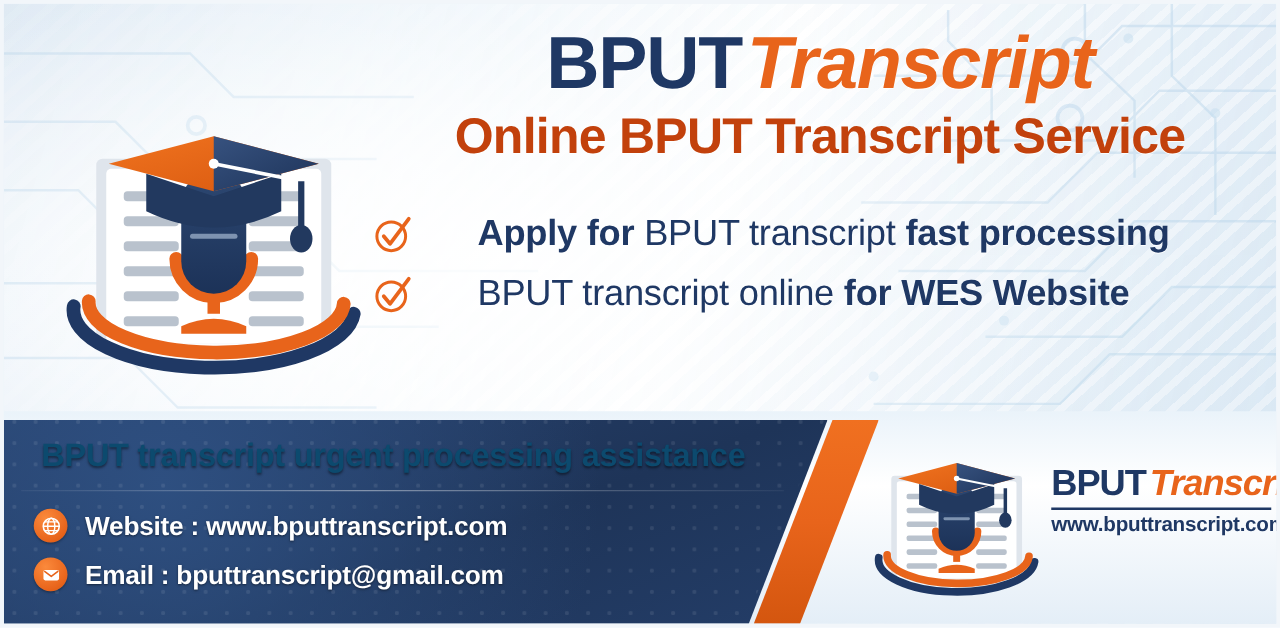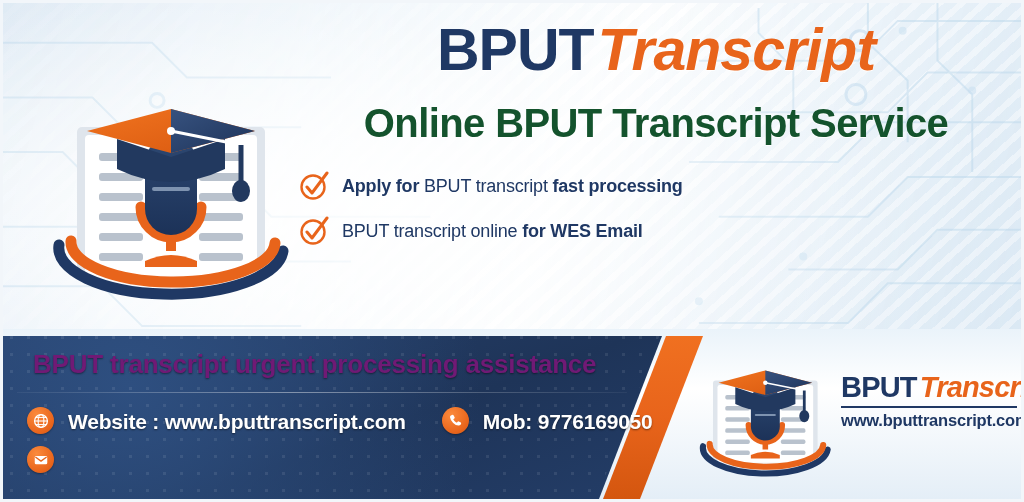--- a/index.html
+++ b/index.html
@@ -48,34 +48,35 @@
   .title-1{
     font-size:59px;line-height:1.0;font-weight:bold;
     color:#1f3864;letter-spacing:-1px;white-space:nowrap;
     text-shadow:0 1px 0 rgba(255,255,255,.9);
   }
   .title-1 .accent{
     color:#e8641b;font-style:italic;font-weight:bold;
     padding-left:4px;
   }
   .title-2{
-    margin-top:22px;
+    margin-top:8px;
     font-size:40px;line-height:1.05;font-weight:bold;
-    color:#14532d;letter-spacing:-.6px;white-space:nowrap;
+    color:#c2410c;letter-spacing:-.6px;white-space:nowrap;
     text-shadow:0 1px 0 rgba(255,255,255,.9);
   }
 
   
   .bullets{position:absolute;left:296px;top:168px;width:600px;}
   .bullet{display:flex;align-items:center;margin-bottom:15px;}
   .bullet .chk{width:30px;height:30px;flex:0 0 30px;margin-right:13px;}
   .bullet .txt{
-    font-size:18px;color:#1f3864;white-space:nowrap;
+    font-size:29px;color:#1f3864;white-space:nowrap;
     letter-spacing:-.2px;
     text-shadow:0 1px 0 rgba(255,255,255,.85);
+    margin-left:40px;
   }
   .bullet .txt b{font-weight:bold;}
 
   
   .footer{position:absolute;left:0;bottom:0;width:1024px;height:170px;}
   .footer-bg{
     position:absolute;inset:0;
     background:linear-gradient(180deg,#eaf3fa 0%, #ffffff 35%, #e4eef7 100%);
   }
   .navy-panel{
@@ -91,21 +92,21 @@
     background-size:17px 17px;
     clip-path:polygon(0 0, 659px 0, 596px 163px, 0 163px);
   }
   .orange-slant{
     position:absolute;left:0;top:7px;width:700px;height:163px;
     background:linear-gradient(180deg,#f07020 0%, #e8641b 50%, #d4560f 100%);
     clip-path:polygon(663px 0, 700px 0, 637px 163px, 600px 163px);
   }
   .footer-headline{
     position:absolute;left:30px;top:20px;
-    font-size:26px;font-weight:bold;color:#701a75;
+    font-size:26px;font-weight:bold;color:#0c4a6e;
     letter-spacing:-.2px;white-space:nowrap;
     text-shadow:0 1px 2px rgba(0,0,0,.45);
   }
   .footer-rule{
     position:absolute;left:14px;top:63px;width:610px;height:1px;
     background:linear-gradient(90deg, rgba(255,255,255,.05), rgba(255,255,255,.42) 45%, rgba(255,255,255,.05));
   }
   .contact-rows{position:absolute;left:24px;top:78px;}
   .crow{display:flex;align-items:flex-end;margin-bottom:12px;}
   .cbadge{
@@ -257,21 +258,21 @@
           <path d="M8 16 l5 6 L28 2" fill="none" stroke="#e8641b" stroke-width="3" stroke-linecap="round" stroke-linejoin="round"></path>
         </svg>
         <div class="txt"><b>Apply for</b><span> BPUT transcript </span><b>fast processing</b></div>
       </div>
 
       <div class="bullet">
         <svg class="chk" viewBox="0 0 30 30">
           <circle cx="14" cy="16" r="11.5" fill="none" stroke="#e8641b" stroke-width="2.4"></circle>
           <path d="M8 16 l5 6 L28 2" fill="none" stroke="#e8641b" stroke-width="3" stroke-linecap="round" stroke-linejoin="round"></path>
         </svg>
-        <div class="txt"><b></b><span>BPUT transcript online </span><b>for WES Email</b></div>
+        <div class="txt"><b></b><span>BPUT transcript online </span><b>for WES Website</b></div>
       </div>
 
 
     </div>
   </div>
 
   <div class="footer">
     <div class="footer-bg"></div>
     <div class="navy-panel"></div>
     <div class="navy-dots"></div>
@@ -289,38 +290,31 @@
               <circle cx="10" cy="10" r="8" fill="none" stroke="#ffffff" stroke-width="1.6"></circle>
               <ellipse cx="10" cy="10" rx="3.6" ry="8" fill="none" stroke="#ffffff" stroke-width="1.4"></ellipse>
               <line x1="2" y1="10" x2="18" y2="10" stroke="#ffffff" stroke-width="1.4"></line>
               <line x1="3.4" y1="5.6" x2="16.6" y2="5.6" stroke="#ffffff" stroke-width="1.2"></line>
               <line x1="3.4" y1="14.4" x2="16.6" y2="14.4" stroke="#ffffff" stroke-width="1.2"></line>
             </svg>
           </div>
           <div class="ctext">Website : www.bputtranscript.com</div>
         </div>
 
-        <div class="crow phone">
-          <div class="cbadge">
-            <svg width="15" height="15" viewBox="0 0 20 20">
-              <path d="M5.2 2.6 q1.6 -0.6 2.4 0.8 l1.2 2.2 q0.5 0.9 -0.4 1.6 l-1 0.8 q-0.4 0.4 -0.1 1 a9.5 9.5 0 0 0 3.7 3.7 q0.6 0.3 1 -0.1 l0.8 -1 q0.7 -0.9 1.6 -0.4 l2.2 1.2 q1.4 0.8 0.8 2.4 q-0.7 1.8 -2.8 2 q-4 0.3 -7.7 -3.4 T2.6 5.4 q0.2 -2.1 2.6 -2.8 z" fill="#ffffff"></path>
-            </svg>
-          </div>
-          <div class="ctext">Mob: 9776169050</div>
-        </div>
 
       </div>
 
       <div class="crow">
         <div class="cbadge">
           <svg width="16" height="16" viewBox="0 0 20 20">
             <rect x="2.2" y="5" width="15.6" height="10.4" rx="1.8" fill="#ffffff"></rect>
             <path d="M3 6.2 L10 11.4 L17 6.2" fill="none" stroke="#e8641b" stroke-width="1.6" stroke-linejoin="round"></path>
           </svg>
         </div>
+        <div class="ctext">Email : bputtranscript@gmail.com</div>
       </div>
     </div>
 
     <svg class="logo-foot" viewBox="0 0 266 262">
       <defs>
         <linearGradient id="fcapL" x1="0" y1="0" x2="1" y2="1">
           <stop offset="0" stop-color="#f0731f"></stop>
             <stop offset="1" stop-color="#d8580f"></stop>
         </linearGradient>
         <linearGradient id="fcapR" x1="0" y1="0" x2="1" y2="1">

